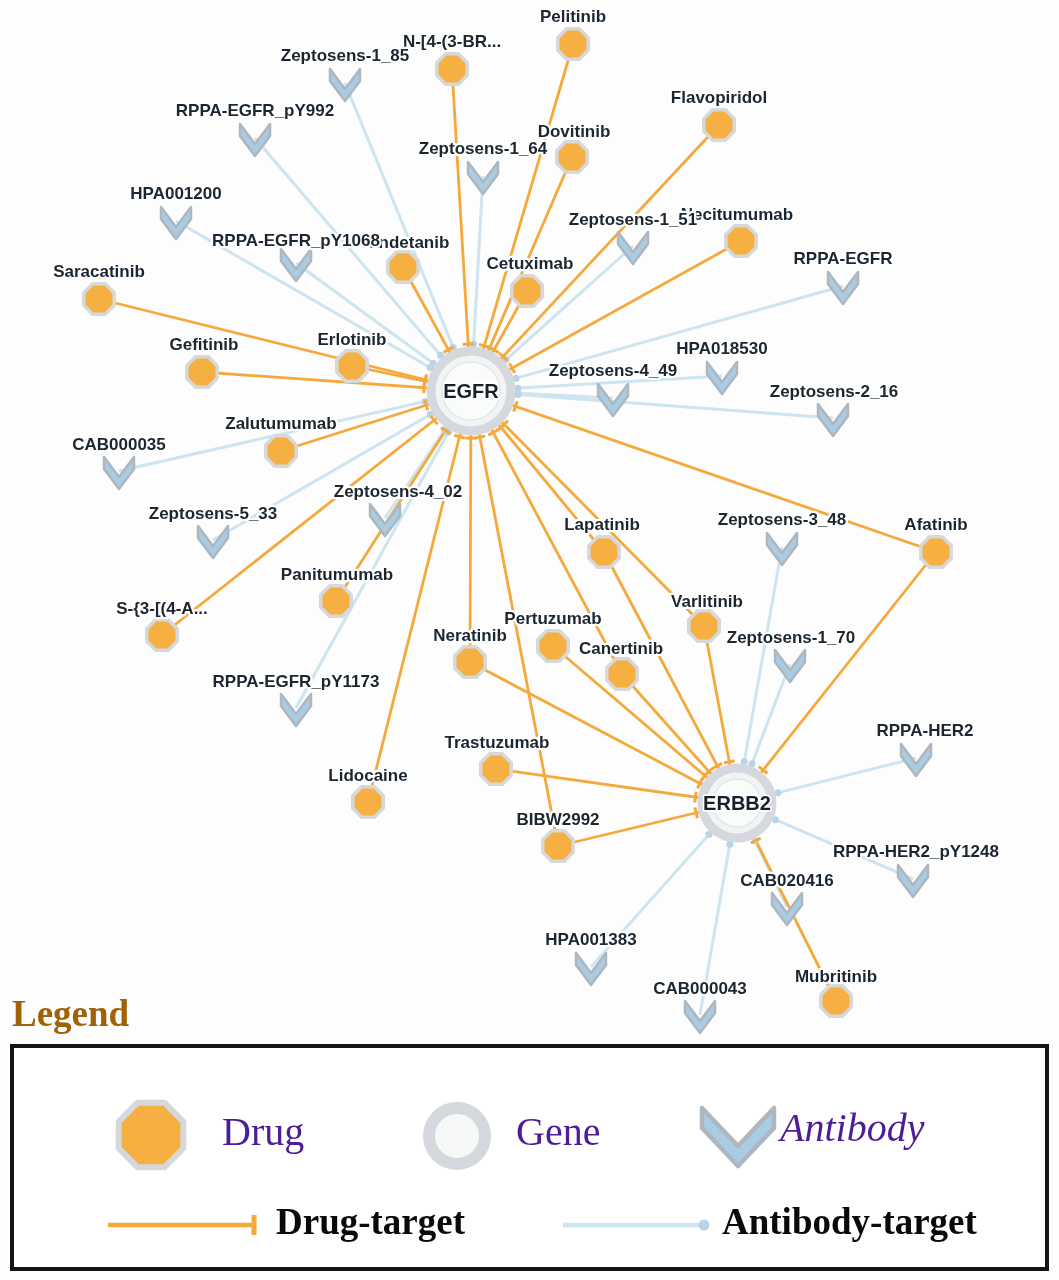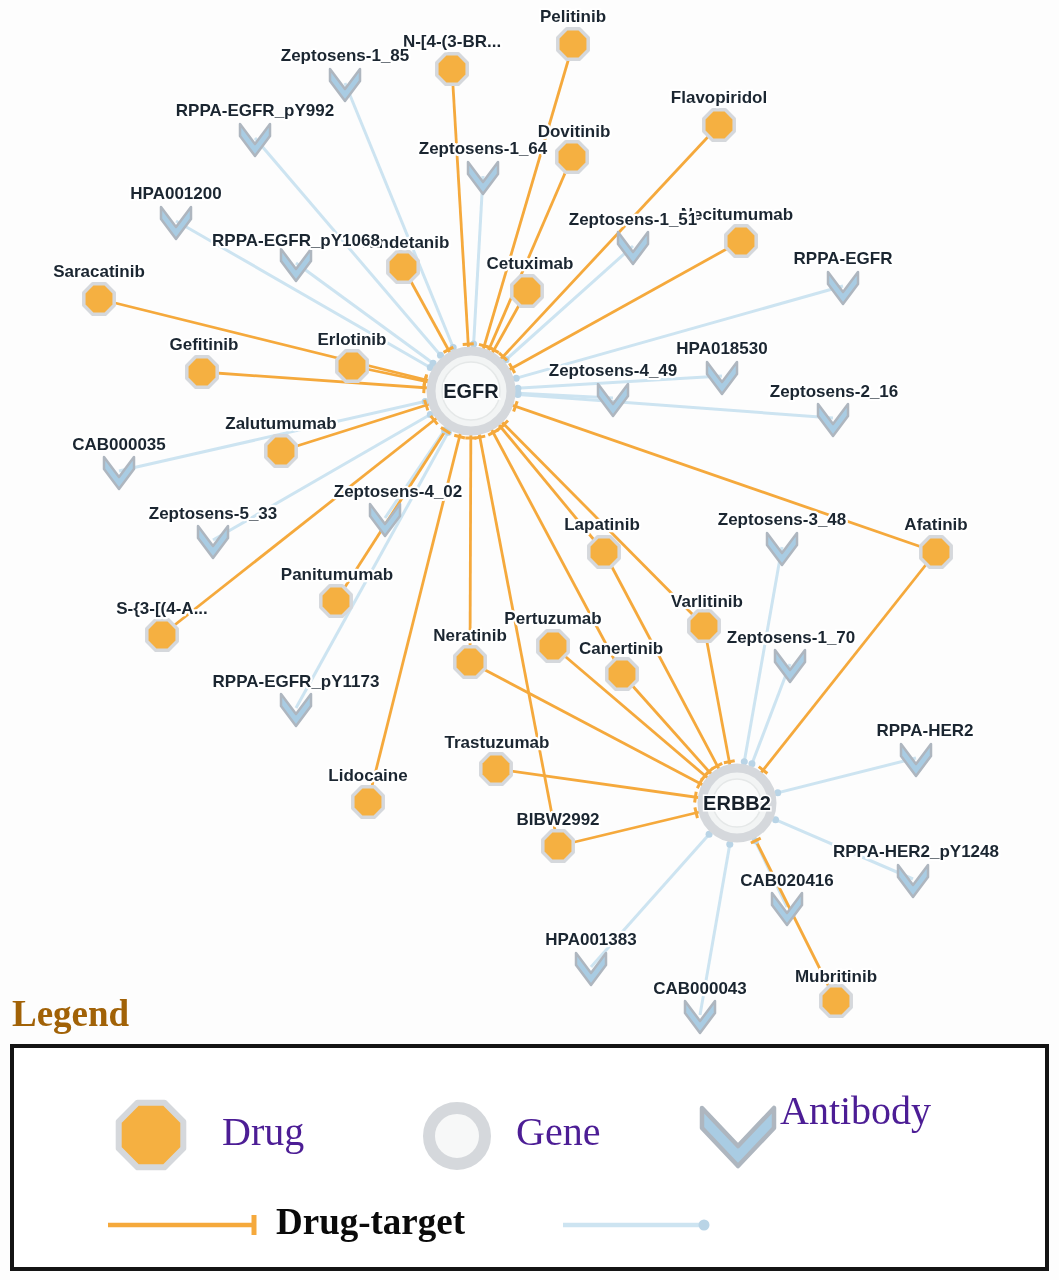--- a/index.html
+++ b/index.html
@@ -243,27 +243,28 @@
     <span class="leg-big" style="left:208px;top:60px;">Drug</span>
 
     <svg class="leg-abs" style="left:405px;top:50px;" width="76" height="76">
       <circle cx="38" cy="38" r="28" fill="#F7F8F8" stroke="#D5D8DC" stroke-width="12"></circle>
     </svg>
     <span class="leg-big" style="left:502px;top:60px;text-align:center;">Gene</span>
 
     <svg class="leg-abs" style="left:682px;top:50px;" width="84" height="72">
       <path d="M6,10 L42,48 L78,10 L78,30 L42,68 L6,30 Z" fill="#A9CCE3" stroke="#AEB6BF" stroke-width="4.5" stroke-linejoin="round"></path>
     </svg>
-    <span class="leg-big" style="left:766px;top:39px;">Antibody</span>
+    <span class="leg-big" style="left:766px;top:56px;font-style:italic;">Antibody</span>
 
     <svg class="leg-abs" style="left:90px;top:164px;" width="165" height="26">
       <line x1="4" y1="13" x2="150" y2="13" stroke="#F5A93C" stroke-width="4.5"></line>
       <line x1="150" y1="3" x2="150" y2="23" stroke="#F5A93C" stroke-width="5"></line>
     </svg>
     <span class="leg-med" style="left:262px;top:152px;">Drug-target</span>
 
     <svg class="leg-abs" style="left:545px;top:164px;" width="160" height="26">
       <line x1="4" y1="13" x2="140" y2="13" stroke="#CDE4F1" stroke-width="4.5"></line>
       <circle cx="145" cy="13" r="5.5" fill="#B9D4E6"></circle>
     </svg>
+    <span class="leg-med" style="left:708px;top:152px;">Antibody-target</span>
 
   </div>
 </div>
 
 </body></html>

